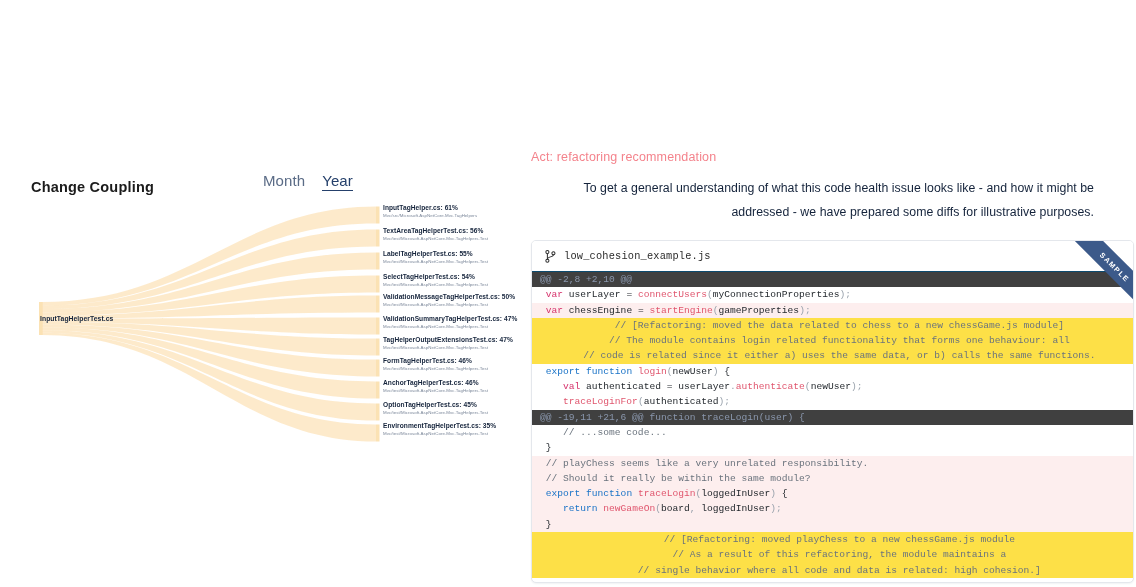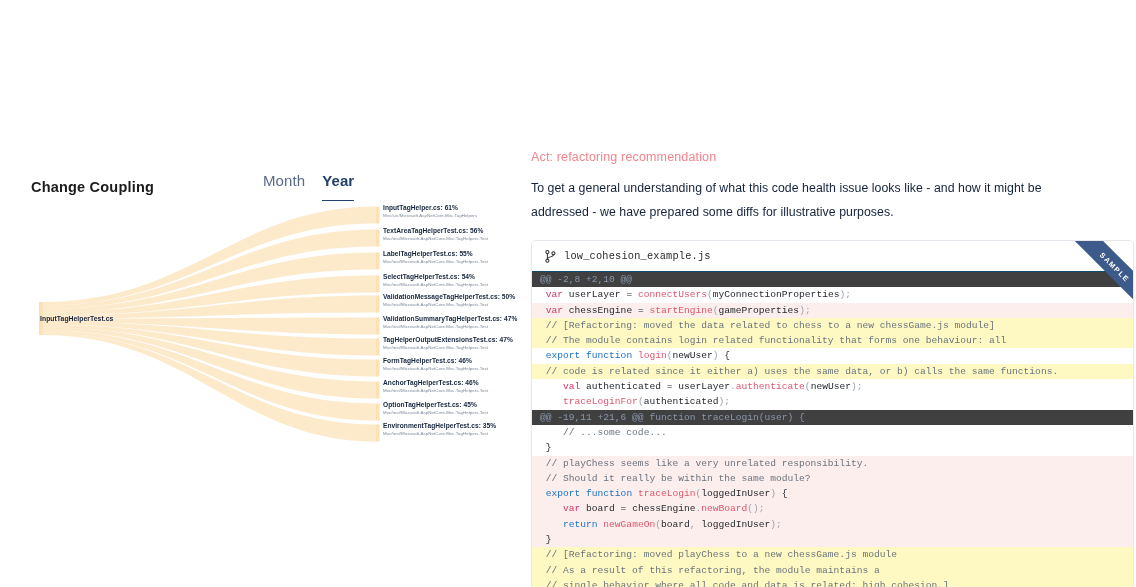--- a/index.html
+++ b/index.html
@@ -22,22 +22,22 @@
     position: absolute; left: 31px; top: 167px;
     font-size: 14.5px; letter-spacing: .2px; color: #1b1b1b;
   }
   #cc-toggle {
     position: absolute; left: 263px; top: 172px;
     display: flex; align-items: baseline; gap: 17px;
     font-size: 15px;
   }
   .toggle-opt { color: #5a6b86; cursor: pointer; letter-spacing: .1px; }
   .toggle-opt.active {
-    color: #25406b; font-weight: bold;
-    border-bottom: 1.4px solid #25406b; padding-bottom: 11px;
+    color: #25406b; font-weight: normal;
+    border-bottom: 1.4px solid #25406b; padding-bottom: 1px;
   }
 
   #sankey { position: absolute; left: 0; top: 190px; width: 520px; height: 260px; }
 
   
   #node-labels { position: absolute; left: 383px; top: 190px; width: 140px; }
   .node-label {
     position: absolute; left: 0; width: 140px;
     line-height: 1.05;
   }
@@ -58,21 +58,21 @@
   
   #right-panel {
     position: absolute; left: 531px; top: 150px; width: 604px;
   }
   #act-heading {
     font-size: 12.5px; color: #f4838c; letter-spacing: .15px;
     margin: 0 0 13px 0; font-weight: normal;
   }
   #act-body {
     font-size: 12.3px; color: #14233b; line-height: 1.95;
-    margin: 0; max-width: 563px; letter-spacing: .05px;
+    margin: 0; max-width: 563px; letter-spacing: .05px; text-align: right;
   }
 
   #diff-card {
     position: relative; margin-top: 15px;
     width: 603px;
     background: #ffffff;
     border: 1px solid #e4e7ec;
     border-radius: 5px;
     box-shadow: 0 1px 2px rgba(20,35,59,.06);
     overflow: hidden;
@@ -89,21 +89,21 @@
     font-size: 10.3px; color: #2b2b2b; letter-spacing: .2px;
   }
 
   #diff-body {
     font-family: "Liberation Mono", monospace;
     font-size: 9.6px; line-height: 15.3px;
     color: #24292e; padding: 0 0 4px 0;
   }
   .dl { display: block; padding: 0 0 0 8px; white-space: pre; }
   .dl.hunk  { background: #404040; color: #8a97ad; }
-  .dl.add   { background: #fef9c3; }
+  .dl.add   { background: #fde047; text-align: center; }
   .dl.del   { background: #fdeeee; }
   .dl.ctx   { background: #ffffff; }
   .t-kw  { color: #d6336c; }
   .t-key { color: #1a73c7; }
   .t-fn  { color: #e0566e; }
   .t-cmt { color: #6a737d; }
   .t-pun { color: #9aa3ad; }
 
   #sample-ribbon {
     position: absolute; right: -1px; top: -1px;
@@ -230,31 +230,30 @@
         </svg>
         <span id="diff-filename">low_cohesion_example.js</span>
       </div>
 
       <div id="diff-body">
           <div class="dl hunk">@@ -2,8 +2,10 @@</div>
           <div class="dl ctx"> <span class="t-kw">var</span> userLayer = <span class="t-fn">connectUsers</span><span class="t-pun">(</span>myConnectionProperties<span class="t-pun">)</span><span class="t-pun">;</span></div>
           <div class="dl del"> <span class="t-kw">var</span> chessEngine = <span class="t-fn">startEngine</span><span class="t-pun">(</span>gameProperties<span class="t-pun">)</span><span class="t-pun">;</span></div>
           <div class="dl add"><span class="t-cmt"> // [Refactoring: moved the data related to chess to a new chessGame.js module]</span></div>
           <div class="dl add"><span class="t-cmt"> // The module contains login related functionality that forms one behaviour: all</span></div>
+          <div class="dl add"><span class="t-cmt"> // code is related since it either a) uses the same data, or b) calls the same functions.</span></div>
           <div class="dl ctx"> <span class="t-key">export</span> <span class="t-key">function</span> <span class="t-fn">login</span><span class="t-pun">(</span>newUser<span class="t-pun">)</span> {</div>
-          <div class="dl add"><span class="t-cmt"> // code is related since it either a) uses the same data, or b) calls the same functions.</span></div>
           <div class="dl ctx">    <span class="t-kw">val</span> authenticated = userLayer<span class="t-pun">.</span><span class="t-fn">authenticate</span><span class="t-pun">(</span>newUser<span class="t-pun">)</span><span class="t-pun">;</span></div>
           <div class="dl ctx">    <span class="t-fn">traceLoginFor</span><span class="t-pun">(</span>authenticated<span class="t-pun">)</span><span class="t-pun">;</span></div>
           <div class="dl hunk">@@ -19,11 +21,6 @@ function traceLogin(user) {</div>
           <div class="dl ctx"><span class="t-cmt">    // ...some code...</span></div>
           <div class="dl ctx"> }</div>
           <div class="dl del"><span class="t-cmt"> // playChess seems like a very unrelated responsibility.</span></div>
           <div class="dl del"><span class="t-cmt"> // Should it really be within the same module?</span></div>
           <div class="dl del"> <span class="t-key">export</span> <span class="t-key">function</span> <span class="t-fn">traceLogin</span><span class="t-pun">(</span>loggedInUser<span class="t-pun">)</span> {</div>
-          <div class="dl del">    <span class="t-kw">var</span> board = chessEngine<span class="t-pun">.</span><span class="t-fn">newBoard</span><span class="t-pun">(</span><span class="t-pun">)</span><span class="t-pun">;</span></div>
           <div class="dl del">    <span class="t-key">return</span> <span class="t-fn">newGameOn</span><span class="t-pun">(</span>board<span class="t-pun">,</span> loggedInUser<span class="t-pun">)</span><span class="t-pun">;</span></div>
           <div class="dl del"> }</div>
           <div class="dl add"><span class="t-cmt"> // [Refactoring: moved playChess to a new chessGame.js module</span></div>
           <div class="dl add"><span class="t-cmt"> // As a result of this refactoring, the module maintains a</span></div>
           <div class="dl add"><span class="t-cmt"> // single behavior where all code and data is related: high cohesion.]</span></div>
         </div>
     </div>
   </section>
 </div>
 

